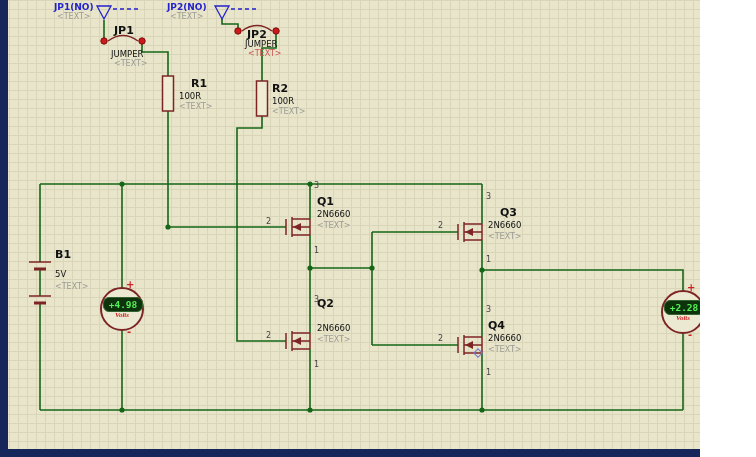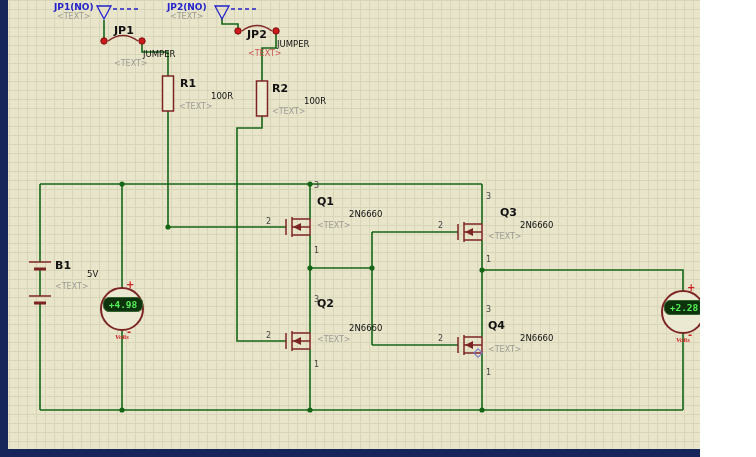--- a/index.html
+++ b/index.html
@@ -27,30 +27,30 @@
   .compthick{stroke:var(--comp);stroke-width:3.2;fill:none;}
   .comparrow{fill:var(--comp);stroke:none;}
   .res{fill:#efecd4;stroke:var(--comp);stroke-width:1.5;}
   .pinred{fill:var(--pin-red);stroke:#7a0f0f;stroke-width:1;}
   .probe-shape{stroke:var(--probe);stroke-width:1.3;fill:none;}
   .probe-dash{stroke:var(--probe);stroke-width:1.3;fill:none;stroke-dasharray:4 3;}
   .meter{fill:#ece9d2;stroke:var(--comp);stroke-width:2;}
   .marker{stroke:#7777cc;stroke-width:1;fill:none;}
   .lbl{position:absolute;z-index:3;white-space:nowrap;color:var(--text);font-family:"DejaVu Sans",sans-serif;}
   .ref{font-size:11px;font-weight:bold;}
-  .val{font-size:8.5px;padding-left:32px;}
+  .val{font-size:8.5px;}
   .ph{font-size:8px;color:var(--placeholder);}
   .ph.red{color:var(--placeholder-red);}
   .pin{font-size:8px;color:var(--pin-label);}
   .probe-lbl{font-size:9px;font-weight:bold;color:var(--probe);}
   .lcd{position:absolute;z-index:4;width:38px;height:13px;background:var(--lcd-bg);
        border:1px solid #35632f;border-radius:6px;color:var(--lcd-fg);
        font:bold 9.5px "DejaVu Sans Mono",monospace;text-align:center;line-height:13px;}
   .volts{position:absolute;z-index:4;width:38px;text-align:center;
-         font:italic bold 7px "Liberation Serif",serif;color:var(--meter-red);margin-top:22px;}
+         font:italic bold 7px "Liberation Serif",serif;color:var(--meter-red);}
   .pm{position:absolute;z-index:4;font:bold 10px "DejaVu Sans",sans-serif;color:var(--meter-red);}
 </style>
 </head>
 <body>
 
 <div class="stage">
 
   <svg class="sch" width="756" height="457" viewBox="0 0 756 457">
 
     <g>
@@ -143,21 +143,21 @@
   <div class="lbl probe-lbl" style="left:167px;top:2px">JP2(NO)</div>
   <div class="lbl ph" style="left:170px;top:12px">&lt;TEXT&gt;</div>
 
   <div class="lbl ref" style="left:114px;top:24px">JP1</div>
   <div class="lbl val" style="left:111px;top:49px">JUMPER</div>
   <div class="lbl ph" style="left:114px;top:59px">&lt;TEXT&gt;</div>
   <div class="lbl ref" style="left:247px;top:28px">JP2</div>
   <div class="lbl val" style="left:245px;top:39px">JUMPER</div>
   <div class="lbl ph red" style="left:248px;top:49px">&lt;TEXT&gt;</div>
 
-  <div class="lbl ref" style="left:180px;top:77px">R1</div>
+  <div class="lbl ref" style="left:191px;top:77px">R1</div>
   <div class="lbl val" style="left:179px;top:91px">100R</div>
   <div class="lbl ph" style="left:179px;top:102px">&lt;TEXT&gt;</div>
   <div class="lbl ref" style="left:272px;top:82px">R2</div>
   <div class="lbl val" style="left:272px;top:96px">100R</div>
   <div class="lbl ph" style="left:272px;top:107px">&lt;TEXT&gt;</div>
 
   <div class="lbl ref" style="left:317px;top:195px">Q1</div>
   <div class="lbl val" style="left:317px;top:209px">2N6660</div>
   <div class="lbl ph" style="left:317px;top:221px">&lt;TEXT&gt;</div>
   <div class="lbl pin" style="left:314px;top:181px">3</div>
@@ -178,21 +178,21 @@
   <div class="lbl pin" style="left:438px;top:221px">2</div>
   <div class="lbl pin" style="left:486px;top:255px">1</div>
 
   <div class="lbl ref" style="left:488px;top:319px">Q4</div>
   <div class="lbl val" style="left:488px;top:333px">2N6660</div>
   <div class="lbl ph" style="left:488px;top:345px">&lt;TEXT&gt;</div>
   <div class="lbl pin" style="left:486px;top:305px">3</div>
   <div class="lbl pin" style="left:438px;top:334px">2</div>
   <div class="lbl pin" style="left:486px;top:368px">1</div>
 
-  <div class="lbl ref" style="left:55px;top:259px">B1</div>
+  <div class="lbl ref" style="left:55px;top:248px">B1</div>
   <div class="lbl val" style="left:55px;top:269px">5V</div>
   <div class="lbl ph" style="left:55px;top:282px">&lt;TEXT&gt;</div>
 
   <div class="lcd" style="left:103px;top:297px">+4.98</div>
   <div class="volts" style="left:103px;top:311px">Volts</div>
   <div class="pm" style="left:126px;top:279px">+</div>
   <div class="pm" style="left:127px;top:326px">-</div>
 
   <div class="lcd" style="left:664px;top:300px">+2.28</div>
   <div class="volts" style="left:664px;top:314px">Volts</div>

